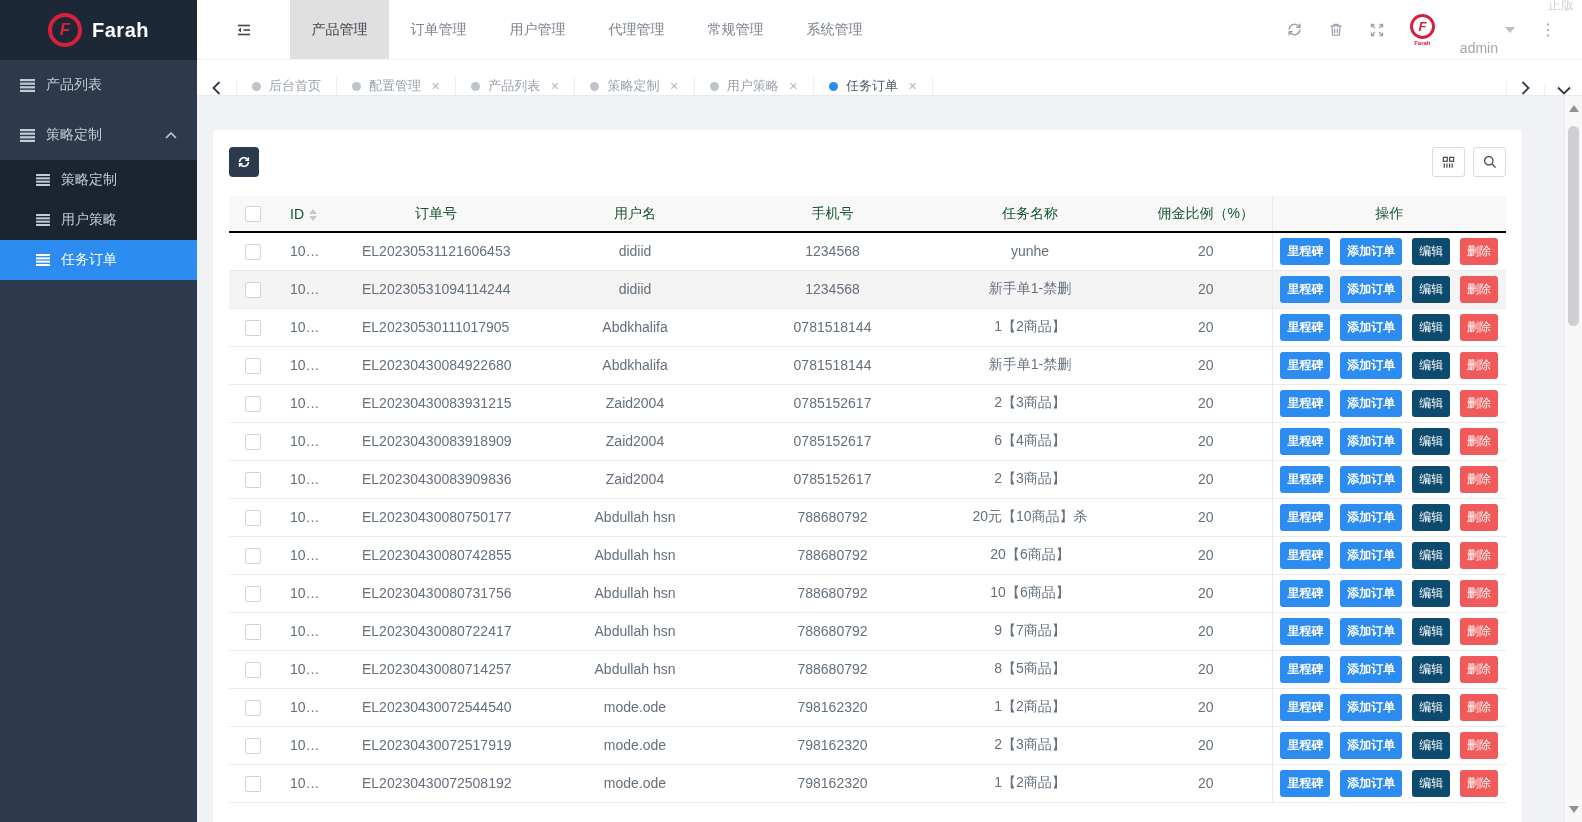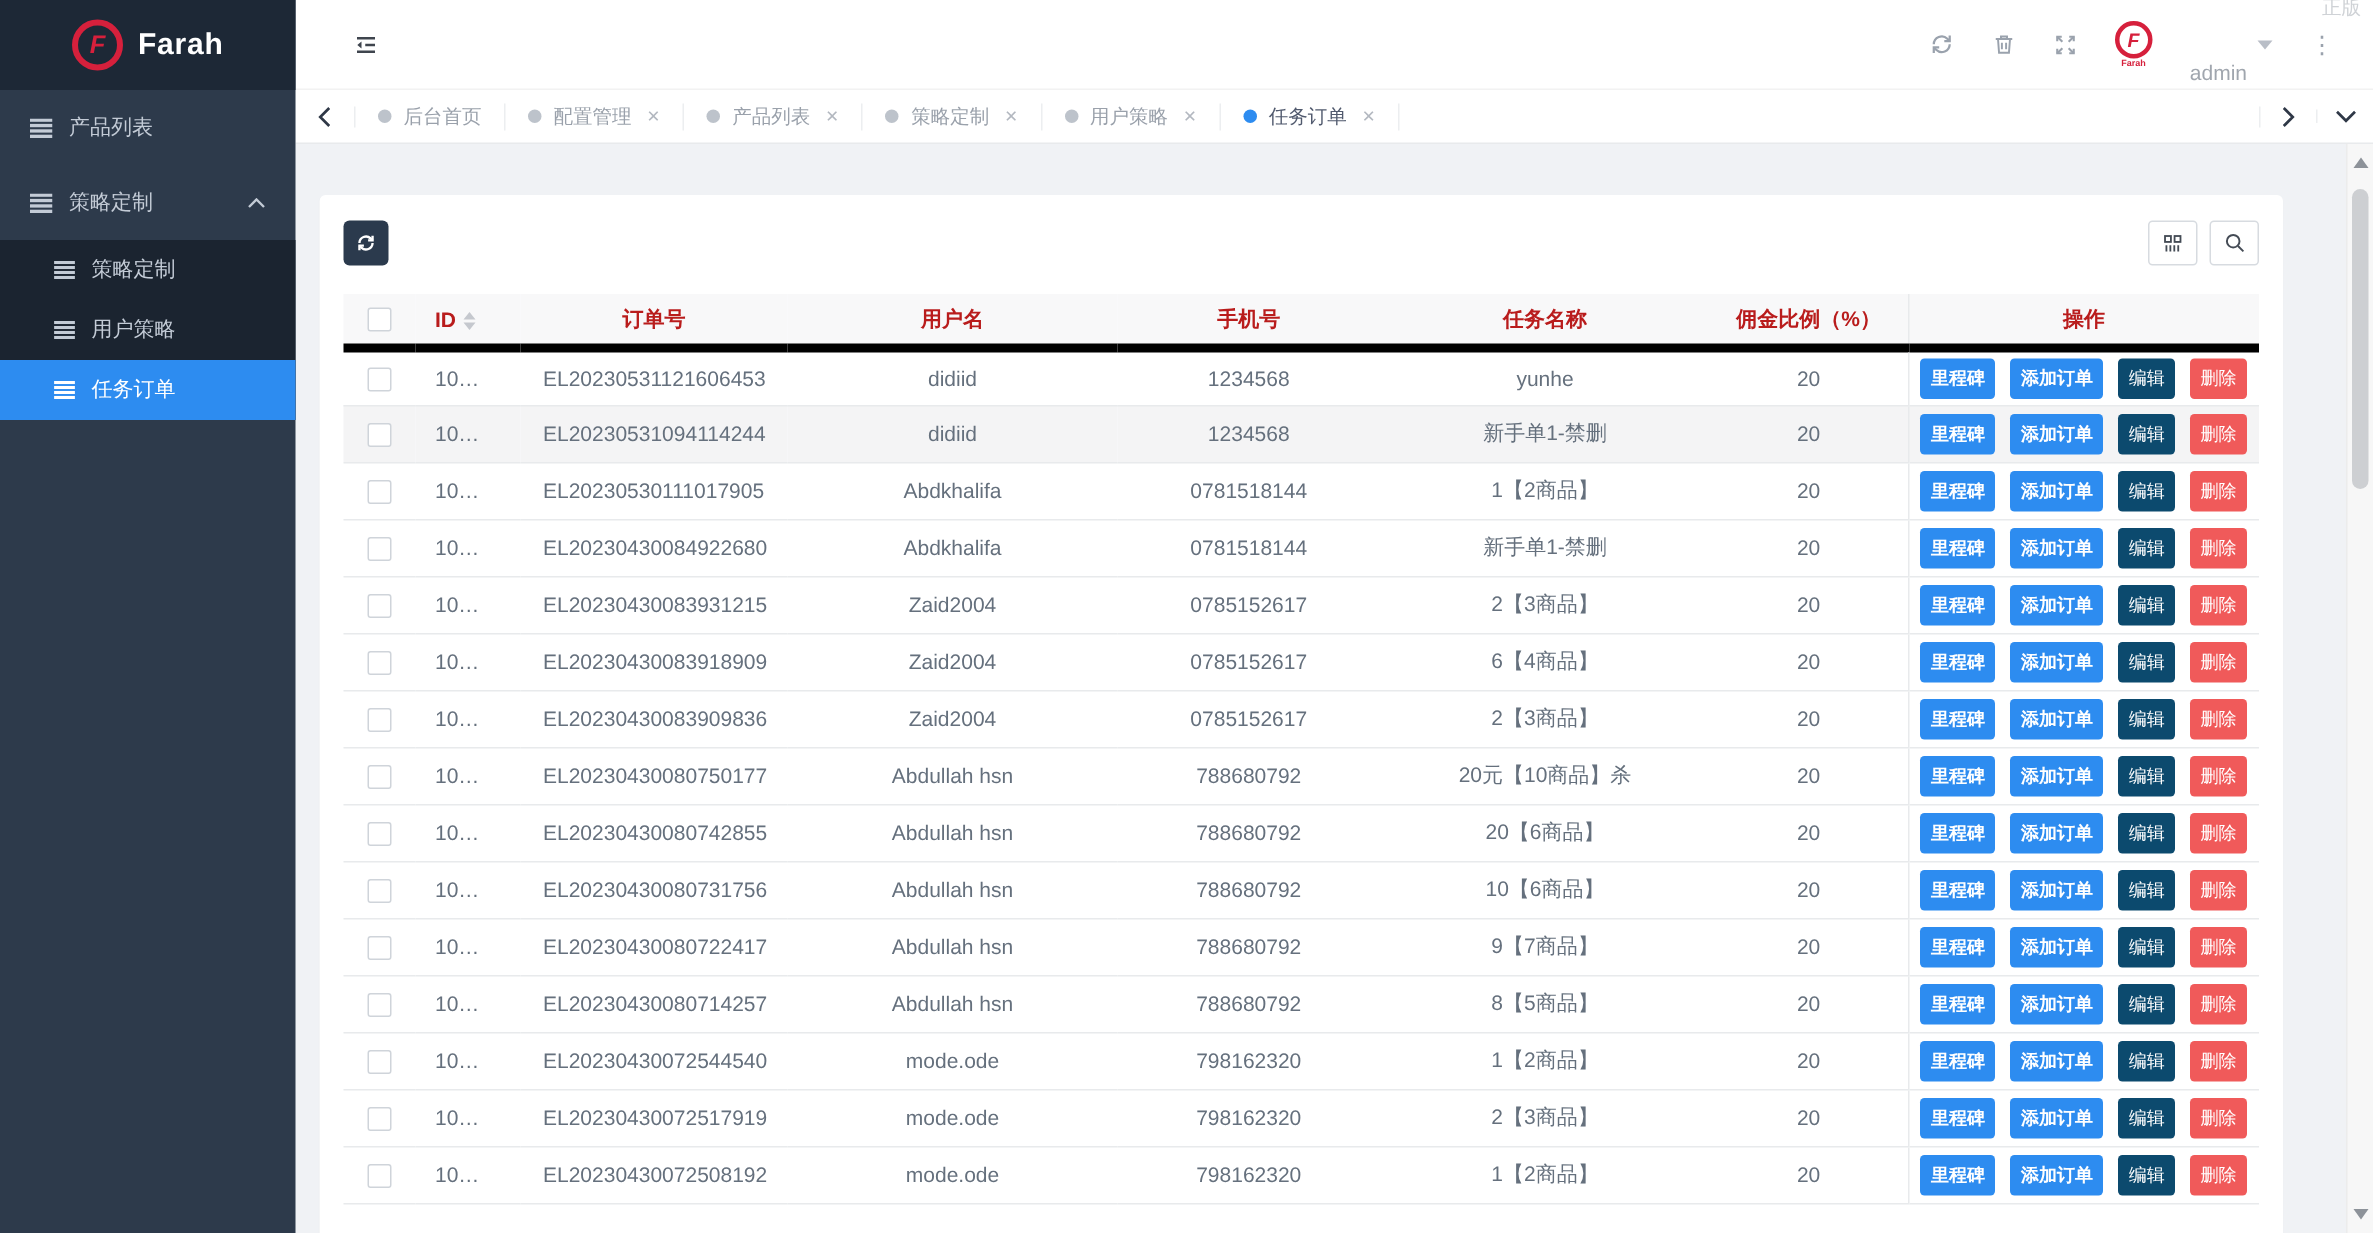--- a/index.html
+++ b/index.html
@@ -31,21 +31,21 @@
   .avatar-circle { width:25px; height:25px; border-radius:50%; border:3px solid #d6203c; color:#d6203c;
                    display:flex; align-items:center; justify-content:center; font-weight:900; font-style:italic; font-size:13px; }
   .avatar-label { font-size:6px; color:#d6203c; font-weight:bold; margin-top:1px; }
   .user-menu { display:flex; align-items:center; gap:7px; cursor:pointer; }
   .user-name { font-size:14px; color:#a0a6ae;margin-top:36px; }
   .caret-down { width:0; height:0; border-left:5px solid transparent; border-right:5px solid transparent; border-top:6px solid #b9bec7; }
   .ellipsis-v { font-size:16px; color:#9aa2ad; cursor:pointer; letter-spacing:0; }
   .watermark { position:absolute; top:-4px; right:8px; font-size:13px; color:#cfd2d6; }
 
   
-  .tabbar { position:absolute; left:197px; top:60px; right:0; height:36px; background:#fff; display:flex; align-items:center; border-bottom:1px solid #e8eaec;font-family:Liberation Serif, serif; }
+  .tabbar { position:absolute; left:197px; top:60px; right:0; height:36px; background:#fff; display:flex; align-items:flex-end; border-bottom:1px solid #e8eaec;font-family:Liberation Serif, serif; }
   .tab-nav-btn { width:40px; display:flex; align-items:center; justify-content:center; color:#2f3847; cursor:pointer; }
   .tab-nav-btn.left { border-right:1px solid #eceef0; }
   .tab-nav-btn.right { border-left:1px solid #eceef0; width:38px; }
   .tabs { display:flex; align-items:stretch; }
   .tab { display:flex; align-items:center; gap:8px; padding:0 15px; border-right:1px solid #eceef0; font-size:13px; color:#9aa1ab; cursor:pointer; white-space:nowrap; }
   .tab .dot { width:9px; height:9px; border-radius:50%; background:#bdc3cb; }
   .tab.active { color:#515a6e; }
   .tab.active .dot { background:#2d8cf0; }
   .tab-close { font-size:11px; color:#b3b8c0; display:none; margin-left:2px; }
   .tab.closable .tab-close { display:inline-block; }
@@ -56,21 +56,21 @@
   .card { background:#fff; border-radius:4px; padding:17px 16px; min-height:700px; box-shadow:0 1px 1px rgba(0,0,0,0.04); }
   .toolbar { display:flex; align-items:center; margin-bottom:19px; }
   .refresh-btn { width:30px; height:30px; background:#2b3a4d; border:none; border-radius:4px; color:#fff;
                  display:flex; align-items:center; justify-content:center; cursor:pointer; }
   .toolbar-right { margin-left:auto; display:flex; gap:8px; }
   .tool-btn { width:33px; height:30px; background:#fff; border:1px solid #d7dbe0; border-radius:3px; color:#444b55;
               display:flex; align-items:center; justify-content:center; cursor:pointer; }
 
   
   table { width:100%; border-collapse:collapse; table-layout:fixed; font-size:14px; }
-  thead th { background:#f8f8f9; height:36px; font-weight:bold; color:#b91c1c; border-bottom:6px solid #000000; text-align:center; }
+  thead th { background:#f8f8f9; height:36px; font-weight:normal; color:#14532d; border-bottom:2px solid #000000; text-align:center; }
   tbody td { height:38px; border-bottom:1px solid #e8eaec; color:#65707d; text-align:center; background:#fff; }
   tbody tr.hl td { background:#f4f4f5; }
   th.c-id, td.c-id { text-align:left; padding-left:13px; }
   td.c-order { text-align:left; padding-left:15px; }
   th.c-op, td.c-op { border-left:1px solid #e8eaec; }
   .checkbox { display:inline-block; width:16px; height:16px; border:1px solid #cfd4da; border-radius:2px; background:#fff; vertical-align:middle; cursor:pointer; }
   .sort { display:inline-flex; flex-direction:column; gap:2px; margin-left:5px; vertical-align:middle; cursor:pointer; }
   .sort i { width:0; height:0; border-left:4px solid transparent; border-right:4px solid transparent; display:block; }
   .sort .up { border-bottom:5px solid #c5c8ce; }
   .sort .down { border-top:5px solid #c5c8ce; }
@@ -183,20 +183,34 @@
         <svg width="18" height="16" viewBox="0 0 16 16">
             <g stroke="#3f454e" stroke-width="1.6" fill="none">
               <path d="M2 3.5h12"></path>
               <path d="M7.5 8h6.5"></path>
               <path d="M2 12.5h12"></path>
             </g>
             <path d="M5 5.6L2.2 8L5 10.4z" fill="#3f454e"></path>
           </svg>
       </span>
     </div>
+    <nav class="topnav">
+
+        <div class="topnav-item active">产品管理</div>
+
+        <div class="topnav-item">订单管理</div>
+
+        <div class="topnav-item">用户管理</div>
+
+        <div class="topnav-item">代理管理</div>
+
+        <div class="topnav-item">常规管理</div>
+
+        <div class="topnav-item">系统管理</div>
+      </nav>
     <div class="topbar-right">
       <span class="icon-btn">
         <svg width="17" height="17" viewBox="0 0 16 16" stroke="currentColor" stroke-width="1.4" fill="none">
             <path d="M3 8a5 5 0 0 1 8.5-3.5L13 6"></path>
             <polyline points="13 2.5 13 6 9.6 6"></polyline>
             <path d="M13 8a5 5 0 0 1-8.5 3.5L3 10"></path>
             <polyline points="3 13.5 3 10 6.4 10"></polyline>
           </svg>
       </span>
       <span class="icon-btn">

